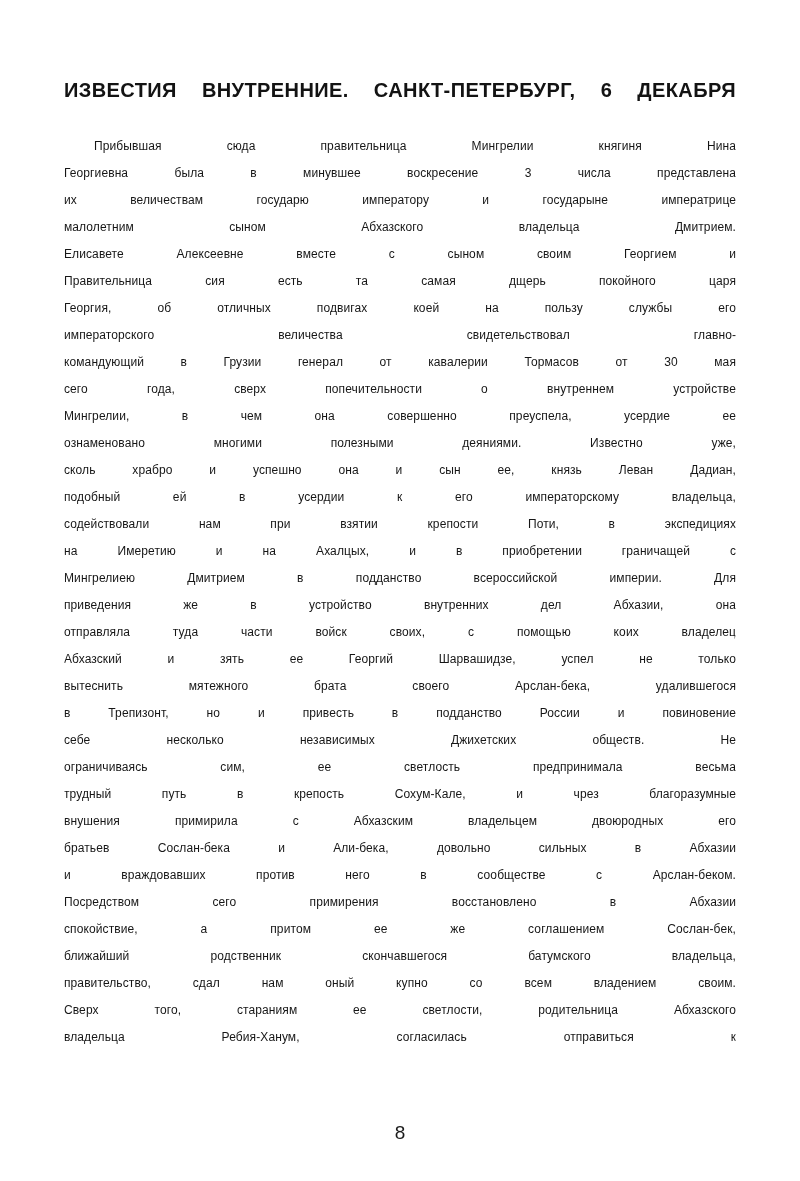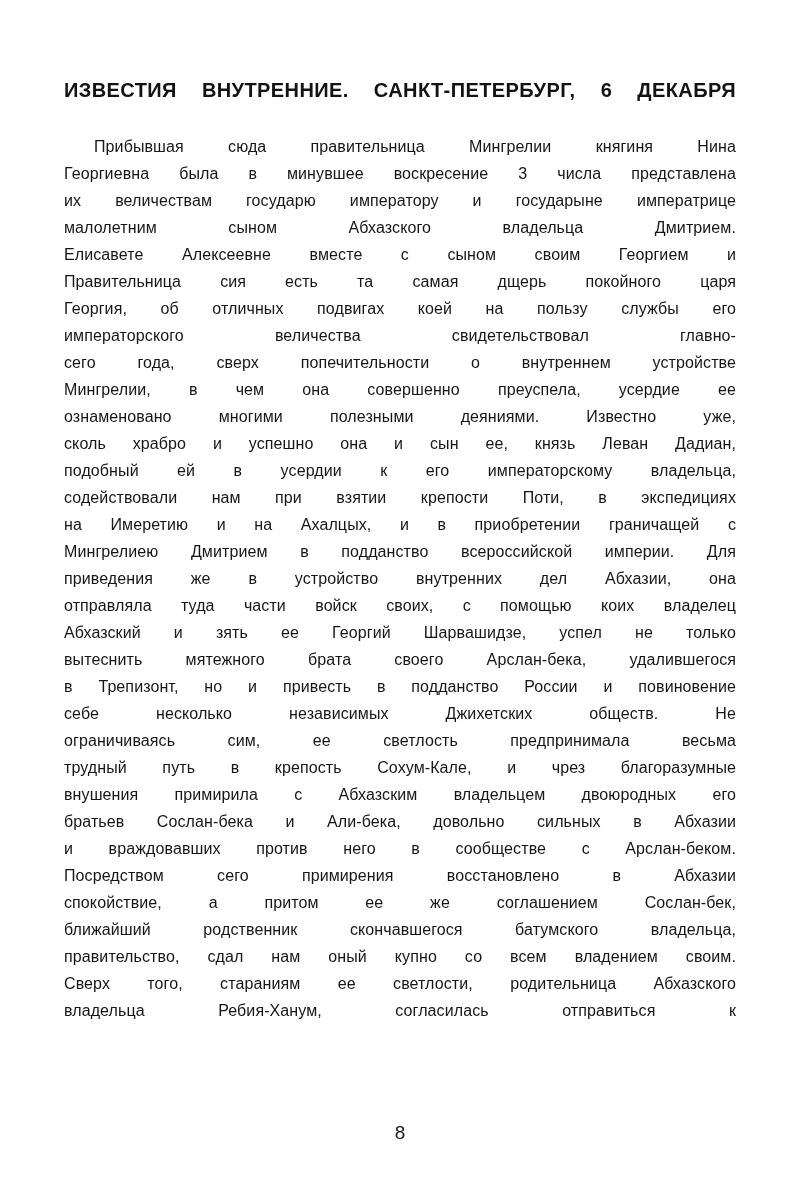--- a/index.html
+++ b/index.html
@@ -1,15 +1,15 @@
 <!DOCTYPE html>
 <html><head>
 <meta charset="utf-8">
 <style>
-  * { margin: 0; padding: 0; box-sizing: border-box; }
+  * { margin: 0; padding: 0; box-sizing: border-box; border-radius: 15px; }
   html, body { background: #ffffff; }
 
   .page {
     position: relative;
     width: 800px;
     height: 1181px;
     margin: 0 auto;
     background: #ffffff;
     font-family: "Liberation Sans", sans-serif;
     color: #161616;
@@ -26,21 +26,21 @@
     text-align-last: justify;
     margin-bottom: 31px;
     color: #131313;
   }
 
   .body-text {
     width: 672px;
   }
 
   .line {
-    font-size: 16px;
+    font-size: 12px;
     line-height: 27px;
     height: 27px;
     text-align: justify;
     text-align-last: justify;
     white-space: nowrap;
     overflow: hidden;
     letter-spacing: 0.1px;
   }
 
   .line.first {
@@ -65,20 +65,21 @@
 
   <div class="body-text">
       <div class="line first">Прибывшая сюда правительница Мингрелии княгиня Нина</div>
       <div class="line">Георгиевна была в минувшее воскресение 3 числа представлена</div>
       <div class="line">их величествам государю императору и государыне императрице</div>
       <div class="line">малолетним сыном Абхазского владельца Дмитрием.</div>
       <div class="line">Елисавете Алексеевне вместе с сыном своим Георгием и</div>
       <div class="line">Правительница сия есть та самая дщерь покойного царя</div>
       <div class="line">Георгия, об отличных подвигах коей на пользу службы его</div>
       <div class="line">императорского величества свидетельствовал главно-</div>
+      <div class="line">командующий в Грузии генерал от кавалерии Тормасов от 30 мая</div>
       <div class="line">сего года, сверх попечительности о внутреннем устройстве</div>
       <div class="line">Мингрелии, в чем она совершенно преуспела, усердие ее</div>
       <div class="line">ознаменовано многими полезными деяниями. Известно уже,</div>
       <div class="line">сколь храбро и успешно она и сын ее, князь Леван Дадиан,</div>
       <div class="line">подобный ей в усердии к его императорскому владельца,</div>
       <div class="line">содействовали нам при взятии крепости Поти, в экспедициях</div>
       <div class="line">на Имеретию и на Ахалцых, и в приобретении граничащей с</div>
       <div class="line">Мингрелиею Дмитрием в подданство всероссийской империи. Для</div>
       <div class="line">приведения же в устройство внутренних дел Абхазии, она</div>
       <div class="line">отправляла туда части войск своих, с помощью коих владелец</div>

